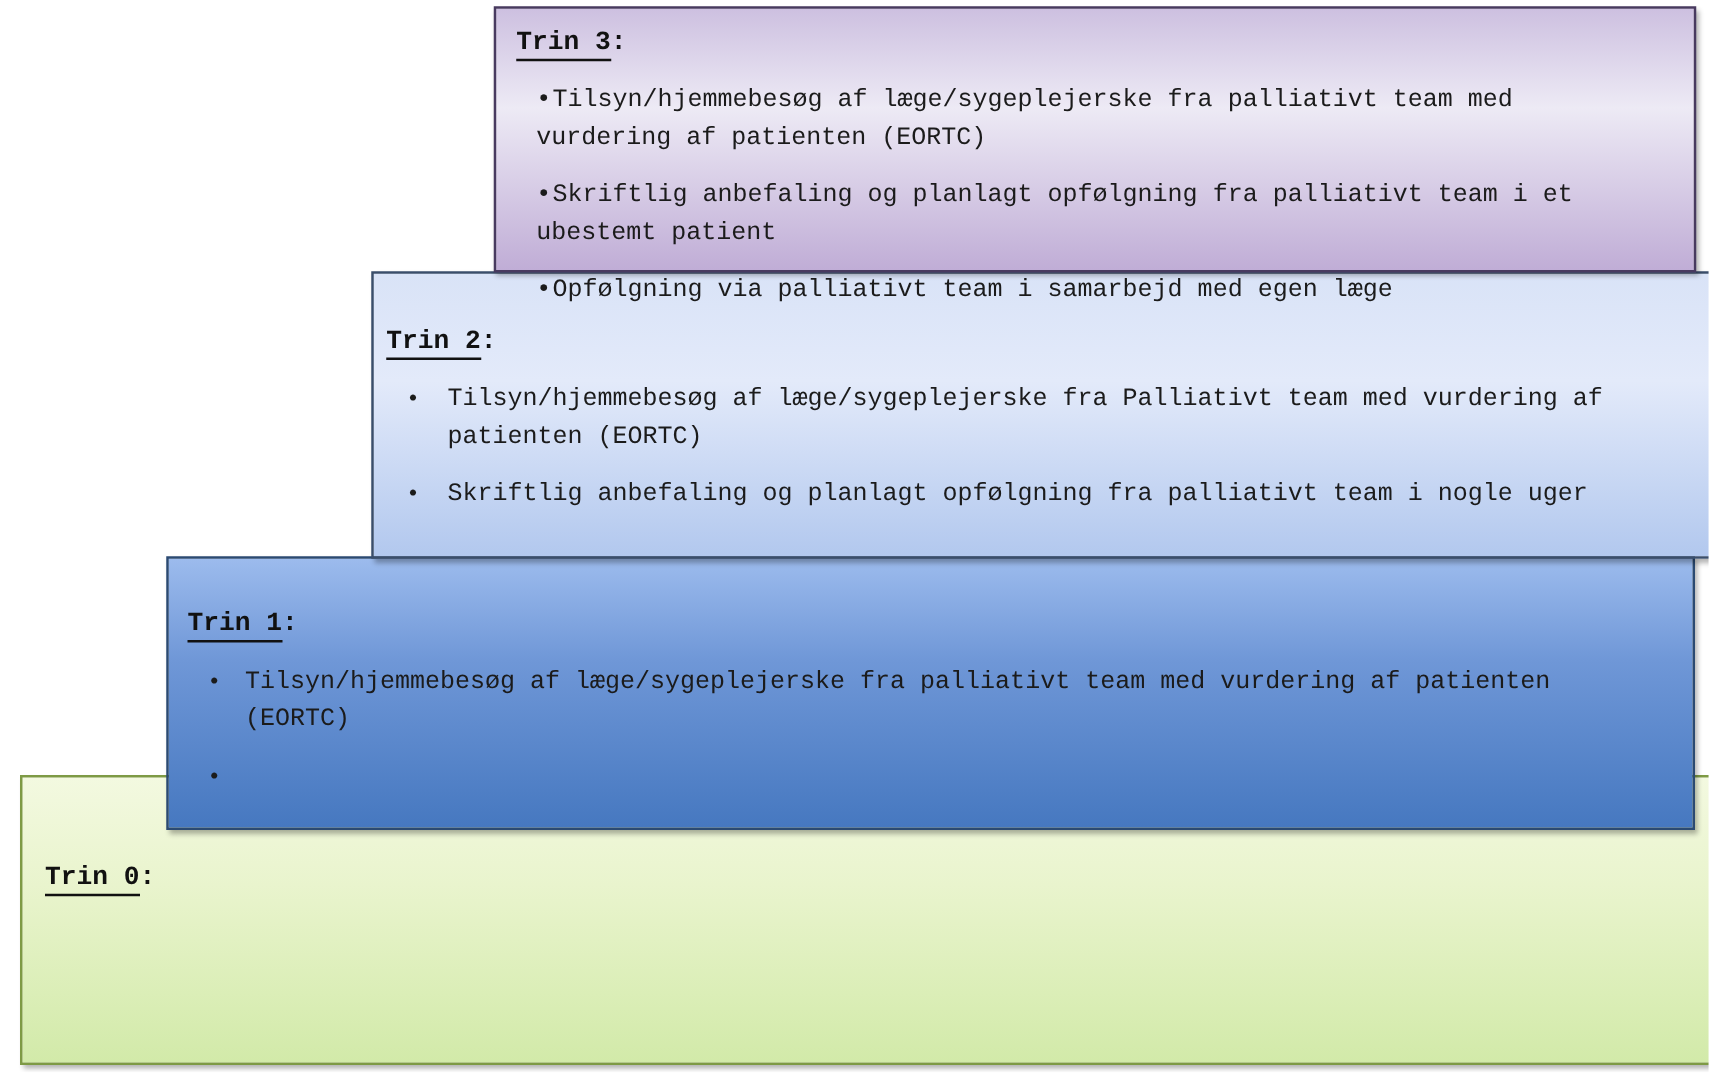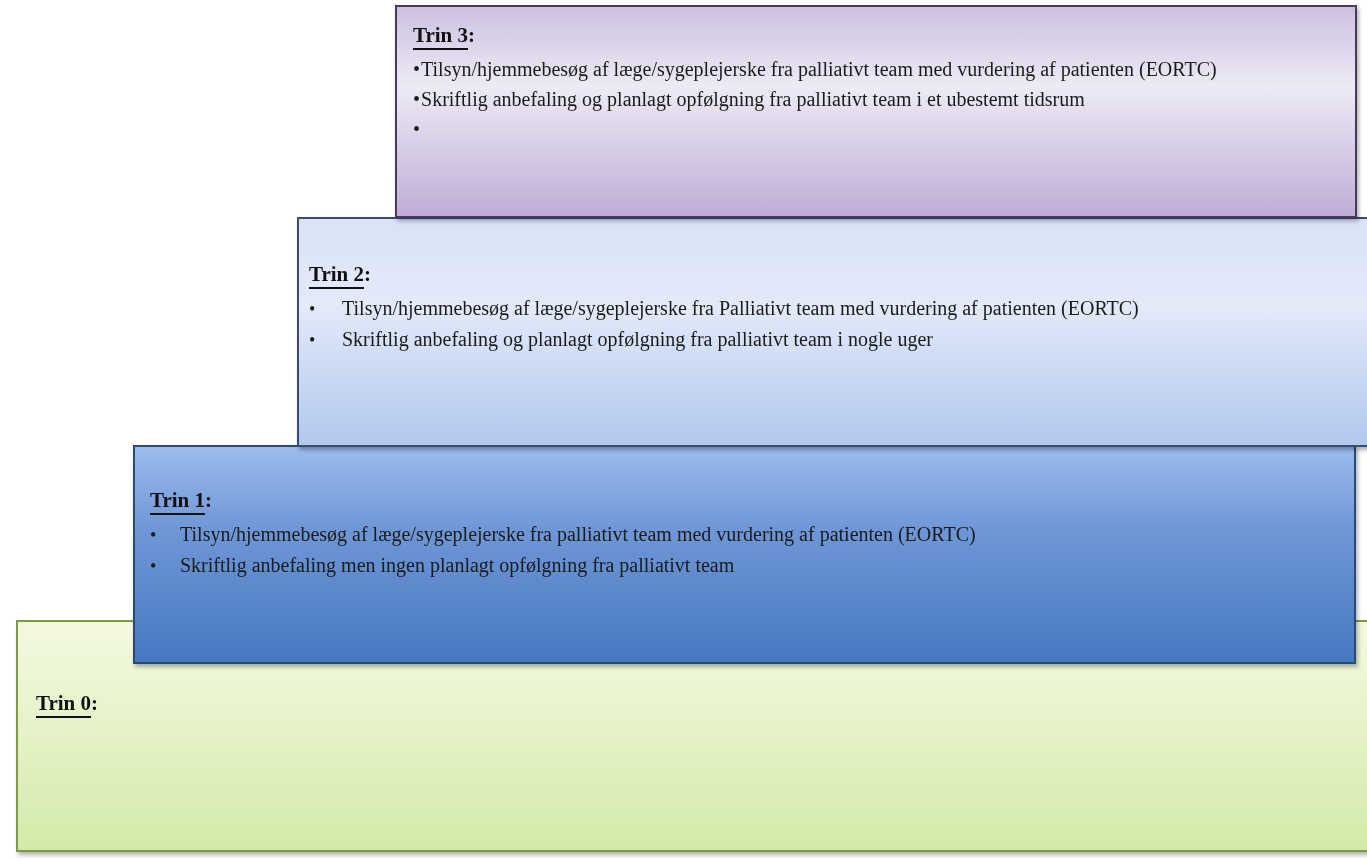--- a/index.html
+++ b/index.html
@@ -6,21 +6,21 @@
     margin: 0;
     padding: 0;
     background: #ffffff;
   }
   .canvas {
     position: relative;
     width: 1367px;
     height: 858px;
     background: #ffffff;
     overflow: hidden;
-    font-family: Liberation Serif, serif;
+    font-family: Liberation Mono, monospace;
     color: #1b1b1b;
   }
   .box {
     position: absolute;
     box-sizing: border-box;
     border: 2px solid var(--border, #444444);
     background: linear-gradient(180deg,
       var(--fill-top, #eeeeee) 0%,
       var(--fill-mid, #f7f7f7) 38%,
       var(--fill-bottom, #dddddd) 100%);
@@ -43,21 +43,21 @@
     border-bottom: 2px solid #111111;
     padding-bottom: 1px;
   }
   .bullets {
     list-style: none;
     margin: 0;
     padding: 0;
     font-size: 20px;
     line-height: 30px;
   }
-  .bullet-item { margin: 0; }
+  .bullet-item { margin: 16px; }
   .bullet-text { white-space: pre-wrap; }
 
   
   .bullets.tight .bullet-item { display: block; }
   .bullets.tight .bullet-marker::before { content: "\2022"; }
   .bullets.tight .bullet-marker { margin-right: 1px; }
 
   
   .bullets.spaced .bullet-item { display: flex; align-items: flex-start; }
   .bullets.spaced .bullet-marker { flex: 0 0 var(--indent, 30px); }
@@ -70,23 +70,23 @@
 <body>
 
 <div class="canvas">
 
   <section class="box trin-3" style="--border: #483a5f; --fill-top: #cdc0e0; --fill-mid: #edeaf5; --fill-bottom: #c0add6;">
     <h2 class="box-title"><span class="title-text">Trin 3</span><span class="title-colon">:</span></h2>
     <ul class="bullets tight">
 
         <li class="bullet-item"><span class="bullet-marker"></span><span class="bullet-text">Tilsyn/hjemmebesøg af læge/sygeplejerske fra palliativt team med vurdering af patienten (EORTC)</span></li>
 
-        <li class="bullet-item"><span class="bullet-marker"></span><span class="bullet-text">Skriftlig anbefaling og planlagt opfølgning fra palliativt team i et ubestemt tidsrum</span></li>
+        <li class="bullet-item"><span class="bullet-marker"></span><span class="bullet-text">Skriftlig anbefaling og planlagt opfølgning fra palliativt team i et ubestemt patient</span></li>
 
-        <li class="bullet-item"><span class="bullet-marker"></span></li>
+        <li class="bullet-item"><span class="bullet-marker"></span><span class="bullet-text">Opfølgning via palliativt team i samarbejd med egen læge</span></li>
       </ul>
   </section>
 
   <section class="box trin-2" style="--border: #3a4e6b; --fill-top: #d9e3f7; --fill-mid: #e3eafa; --fill-bottom: #b2c8ee;">
     <h2 class="box-title"><span class="title-text">Trin 2</span><span class="title-colon">:</span></h2>
     <ul class="bullets spaced">
 
         <li class="bullet-item">
           <span class="bullet-marker"></span>
           <span class="bullet-text">Tilsyn/hjemmebesøg af læge/sygeplejerske fra Palliativt team med vurdering af patienten (EORTC)</span>
@@ -104,21 +104,20 @@
     <h2 class="box-title"><span class="title-text">Trin 1</span><span class="title-colon">:</span></h2>
     <ul class="bullets spaced">
 
         <li class="bullet-item">
           <span class="bullet-marker"></span>
           <span class="bullet-text">Tilsyn/hjemmebesøg af læge/sygeplejerske fra palliativt team med vurdering af patienten (EORTC)</span>
         </li>
 
         <li class="bullet-item">
           <span class="bullet-marker"></span>
-          <span class="bullet-text">Skriftlig anbefaling men ingen planlagt opfølgning fra palliativt team</span>
         </li>
       </ul>
   </section>
 
   <section class="box trin-0" style="--border: #7e9a45; --fill-top: #f3f9e0; --fill-mid: #e9f4cd; --fill-bottom: #d2eaa9;">
     <h2 class="box-title"><span class="title-text">Trin 0</span><span class="title-colon">:</span></h2>
   </section>
 
 </div>
 

